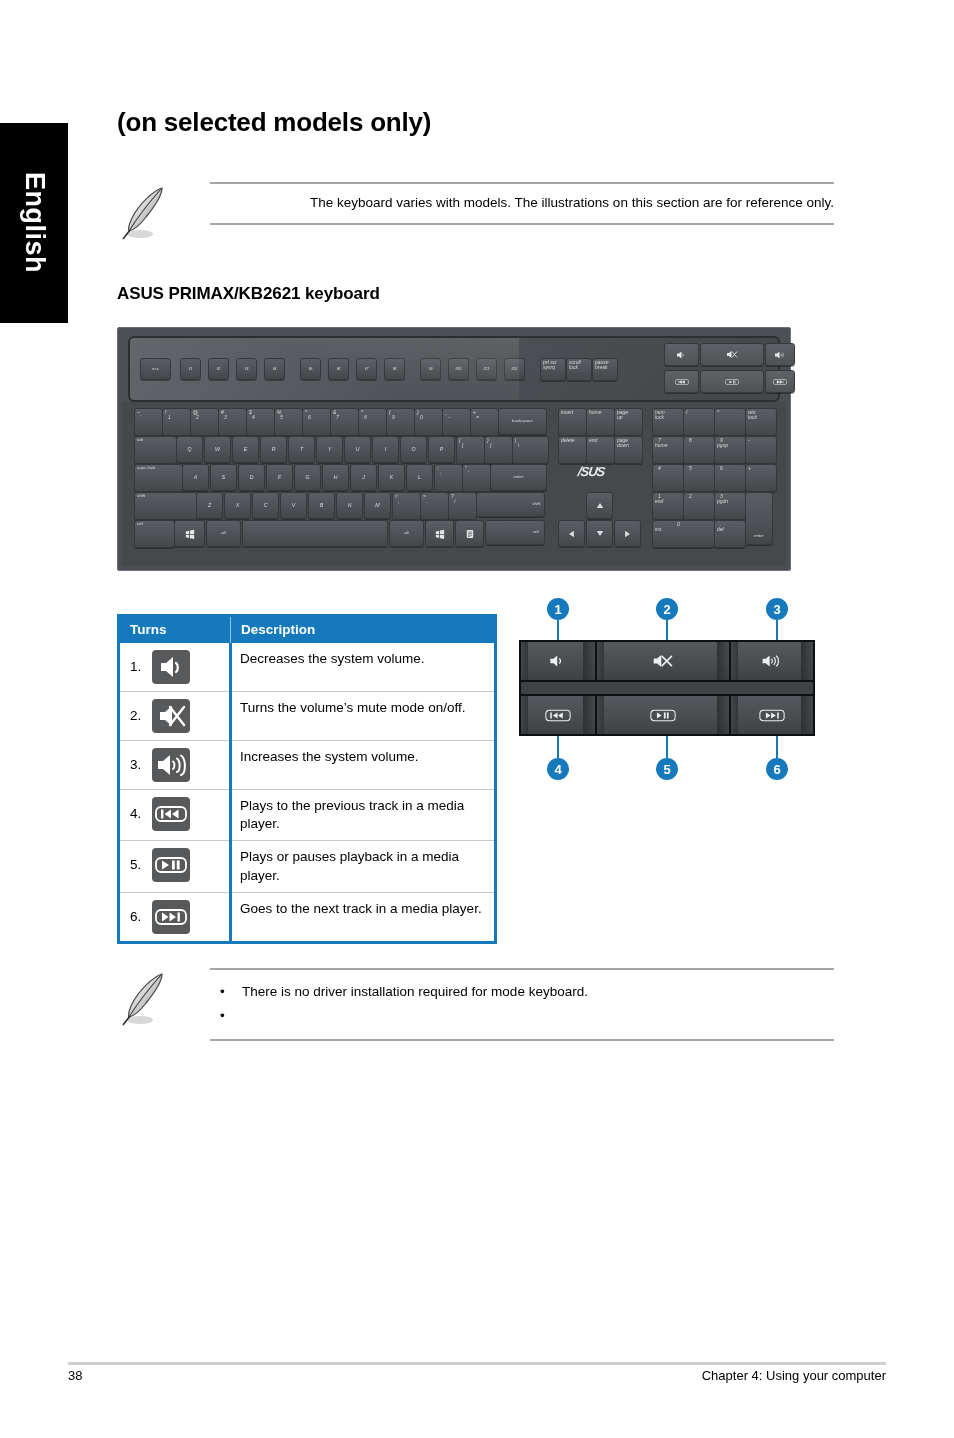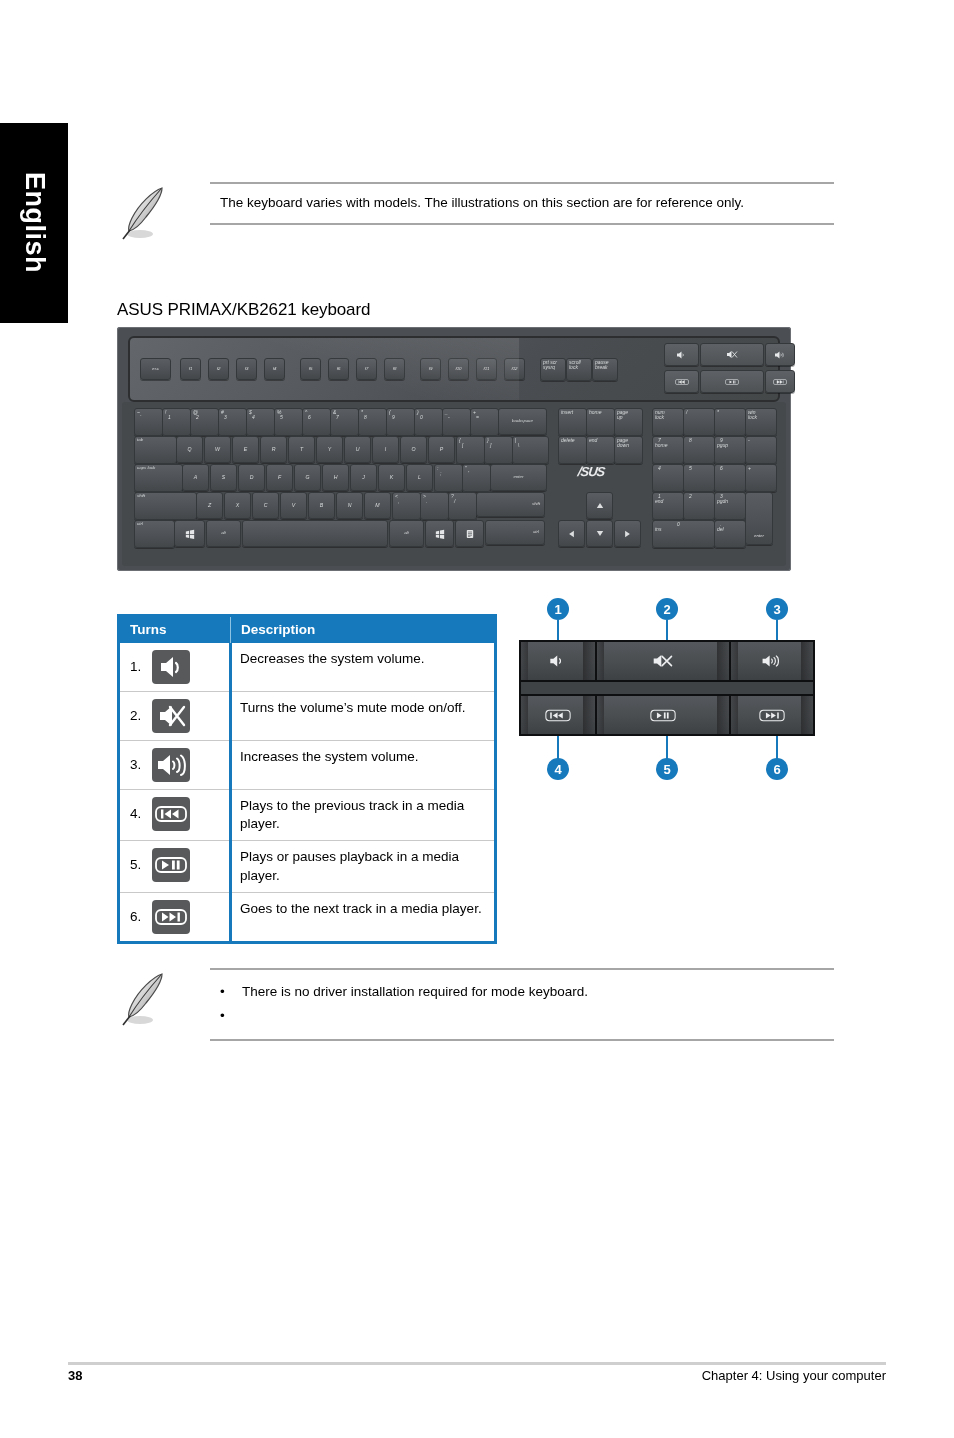--- a/index.html
+++ b/index.html
@@ -40,27 +40,27 @@
     padding:9px 0 9px 10px;
   }
   .note .line{
     font-size:13.5px;line-height:1.55;color:#000;
   }
   .note .bullet-row{display:flex;margin:3px 0;}
   .note .bullet-row .dot{width:22px;flex:0 0 22px;text-align:left;font-size:13.5px;line-height:1.55;}
   .note .bullet-row .txt{font-size:13.5px;line-height:1.55;}
   sup{font-size:.62em;vertical-align:super;}
 
-  #note-top{left:117px;top:182px;width:717px;height:62px;}
+  #note-top{left:117px;top:182px;width:717px;height:62px;text-align:right;}
   #note-bottom{left:117px;top:968px;width:717px;height:80px;}
 
   
   #section-title{
-    position:absolute;left:117px;top:300px;
-    font-size:17px;font-weight:normal;letter-spacing:-.1px;
+    position:absolute;left:117px;top:284px;
+    font-size:17px;font-weight:bold;letter-spacing:-.1px;
   }
 
   
   #keyboard-figure{
     position:absolute;left:117px;top:327px;width:674px;height:244px;
     background:#4b4f53;border-radius:3px;
     box-shadow:inset 0 0 0 1px #6c7075;
   }
   .kb-inner{position:absolute;inset:5px;}
   .kb-toprow{
@@ -158,33 +158,34 @@
   .pbtn:after{
     content:"";position:absolute;left:0;top:0;bottom:0;width:7px;
     background:linear-gradient(260deg,rgba(0,0,0,.40),rgba(0,0,0,0));
   }
   .pgap{position:absolute;background:#404346;}
 
   
   #footer-rule{
     position:absolute;left:68px;top:1362px;width:818px;height:3px;background:#cfcfcf;
   }
-  #footer-page{position:absolute;left:68px;top:1368px;font-size:13px;font-weight:bold;}
+  #footer-page{position:absolute;left:68px;top:1368px;font-size:13px;}
   #footer-chapter{position:absolute;right:68px;top:1368px;font-size:13px;}
 </style>
 </head>
 <body>
 
 <div class="page">
 
   <div id="lang-tab">
     <span class="txt">English</span>
   </div>
 
   <h1 id="page-title">
+    <span class="l2">(on selected models only)</span>
   </h1>
 
   <div id="note-top" class="note">
     <span class="feather">
       <svg viewBox="0 0 62 62" width="62" height="62">
         <defs>
           <linearGradient id="fgrad" x1="0" y1="0" x2="1" y2="1">
             <stop offset="0" stop-color="#ffffff"></stop>
               <stop offset=".45" stop-color="#d6d6d6"></stop>
             <stop offset="1" stop-color="#8e8e8e"></stop>

